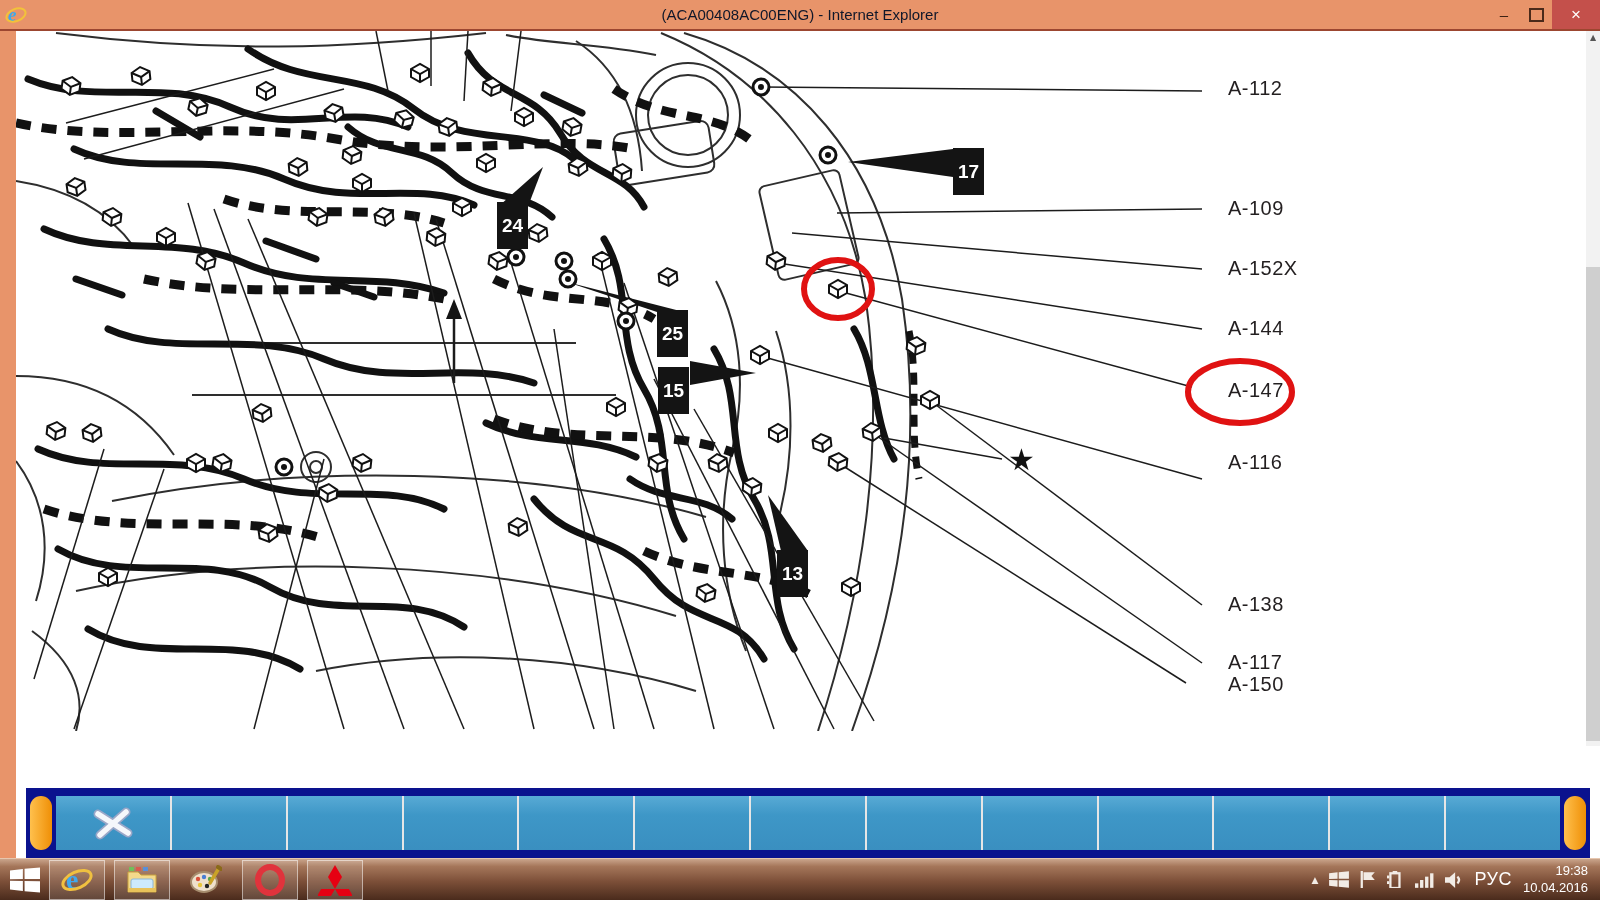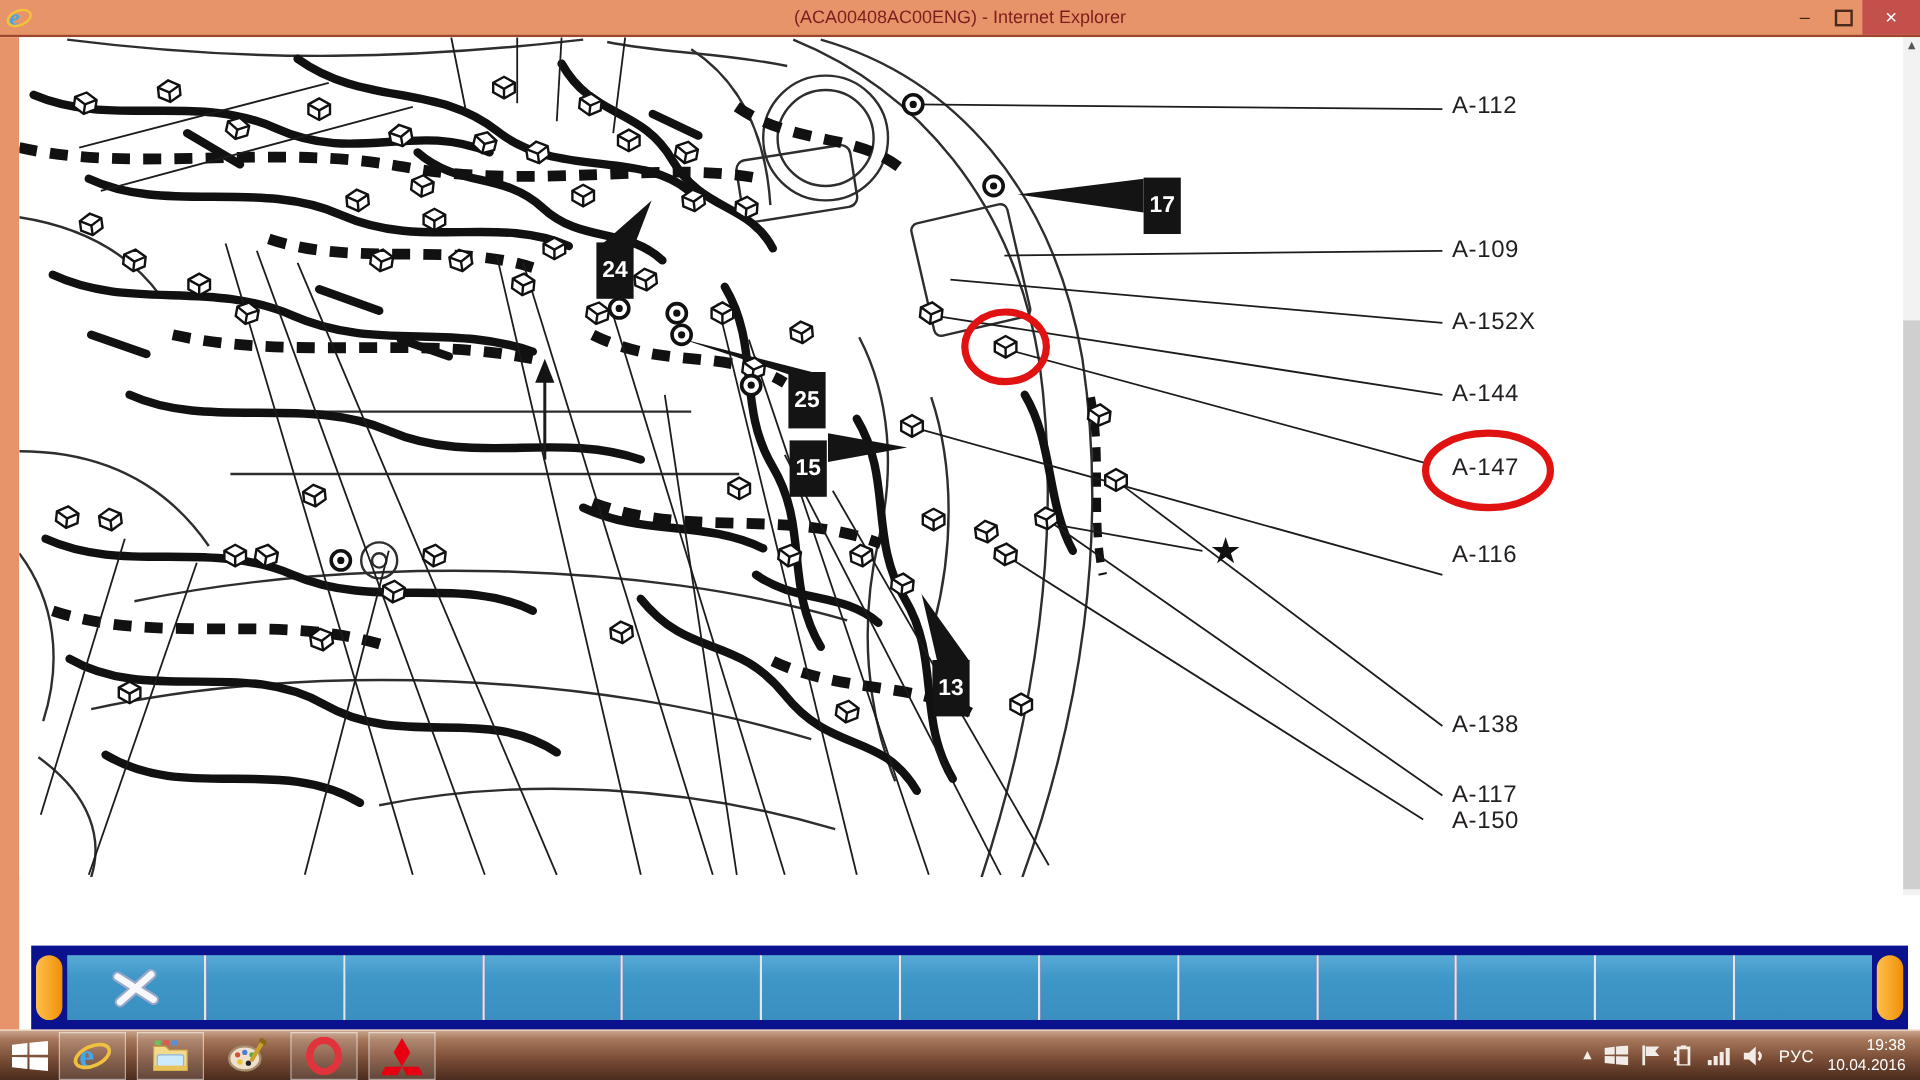--- a/index.html
+++ b/index.html
@@ -2,30 +2,30 @@
 <html><head>
 <meta charset="utf-8">
 <style>
   html,body{margin:0;padding:0;background:#777;}
   .screen{position:relative;width:1600px;height:900px;background:#fff;overflow:hidden;
           font-family:"Liberation Sans",sans-serif;}
   
   .titlebar{position:absolute;left:0;top:0;width:1600px;height:31px;background:#e8946a;
             border-bottom:2px solid #9c4630;box-sizing:border-box;}
   .tb-ico{position:absolute;left:5px;top:4px;width:22px;height:22px;}
-  .t-title{position:absolute;left:0;right:0;top:6px;text-align:center;font-size:15px;color:#7f1d1d;}
+  .t-title{position:absolute;left:0;right:0;top:6px;text-align:center;font-size:15px;color:#0f172a;}
   .winbtns{position:absolute;right:0;top:0;height:29px;display:flex;align-items:stretch;}
   .wb{width:32px;display:flex;align-items:center;justify-content:center;color:#3c2214;font-size:15px;cursor:default;}
   .wb-max-box{width:11px;height:10px;border:2px solid #4a2a1a;background:transparent;}
   .wb-close{width:48px;background:#c4504b;color:#fff;font-size:17px;}
   
   .left-strip{position:absolute;left:0;top:31px;width:16px;height:827px;background:#e8946a;}
   
   .diagram{position:absolute;left:16px;top:31px;width:1570px;height:700px;background:#fff;overflow:hidden;}
-  .clabel{position:absolute;font-size:20px;color:#231f20;white-space:nowrap;letter-spacing:.5px;}
+  .clabel{position:absolute;font-size:20px;color:#231f20;white-space:nowrap;letter-spacing:.5px;margin-left:18px;}
   .numbox{position:absolute;width:31px;height:47px;background:#141414;color:#fff;font-weight:bold;
           font-size:19px;display:flex;align-items:center;justify-content:center;}
   .star{position:absolute;font-family:"DejaVu Sans",sans-serif;font-size:30px;color:#111;line-height:1;}
   
   .hscroll{position:absolute;left:16px;top:731px;width:1570px;height:15px;background:#f2f2f2;border-top:1px solid #dcdcdc;box-sizing:border-box;}
   .sizebox{position:absolute;left:0;top:0;width:102px;height:15px;background:#e7e7e7;color:#3a3a3a;
            font-size:11px;line-height:15px;text-align:center;}
   .harrow{position:absolute;left:106px;top:-1px;width:16px;height:15px;color:#555;font-size:13px;
           font-family:"DejaVu Sans",sans-serif;text-align:center;line-height:15px;}
   .hthumb{position:absolute;left:556px;top:0;width:968px;height:15px;background:#cfcfcf;}
@@ -45,21 +45,21 @@
   
   .taskbar{position:absolute;left:0;top:858px;width:1600px;height:42px;
            background:linear-gradient(180deg,#caa58c 0%,#a5765a 18%,#7c4f38 55%,#4a2b1c 100%);
            border-top:1px solid #e7c6ae;box-sizing:border-box;display:flex;align-items:center;}
   .startbtn{margin-left:10px;width:30px;height:26px;flex:0 0 auto;}
   .appbox{width:54px;height:38px;margin-left:9px;display:flex;align-items:center;justify-content:center;
           border:1px solid rgba(255,255,255,.5);background:rgba(255,255,255,.13);flex:0 0 auto;}
   .appplain{width:54px;height:38px;margin-left:9px;display:flex;align-items:center;justify-content:center;flex:0 0 auto;}
   .tray{margin-left:auto;display:flex;align-items:center;gap:11px;padding-right:12px;color:#fff;}
   .tray-arrow{font-size:9px;font-family:"DejaVu Sans",sans-serif;color:#f2ece6;}
-  .lang{font-size:14px;color:#fff;letter-spacing:.5px;}
+  .lang{font-size:18px;color:#fff;letter-spacing:.5px;}
   .clock{text-align:right;font-size:13px;line-height:1.3;color:#fff;}
 </style>
 </head>
 <body>
 
 <div class="screen">
 
   <div class="titlebar">
     <svg class="tb-ico" viewBox="0 0 22 22">
       <text x="3" y="17" font-size="19" font-style="italic" fill="#3fa9e8" font-family="Liberation Serif,serif" font-weight="bold">e</text>

